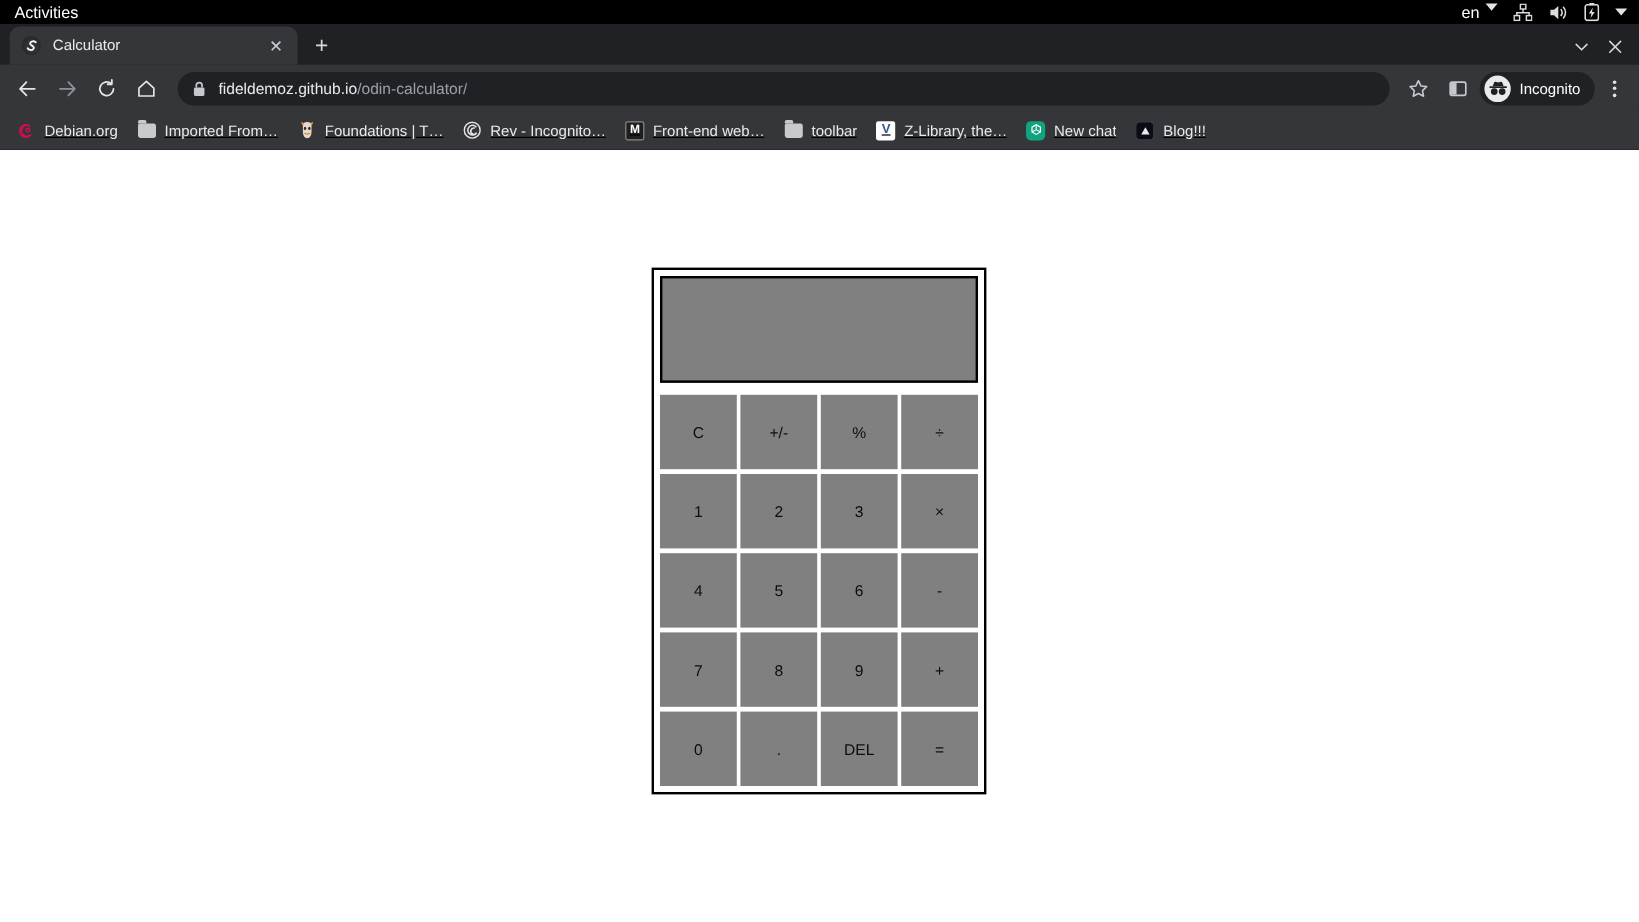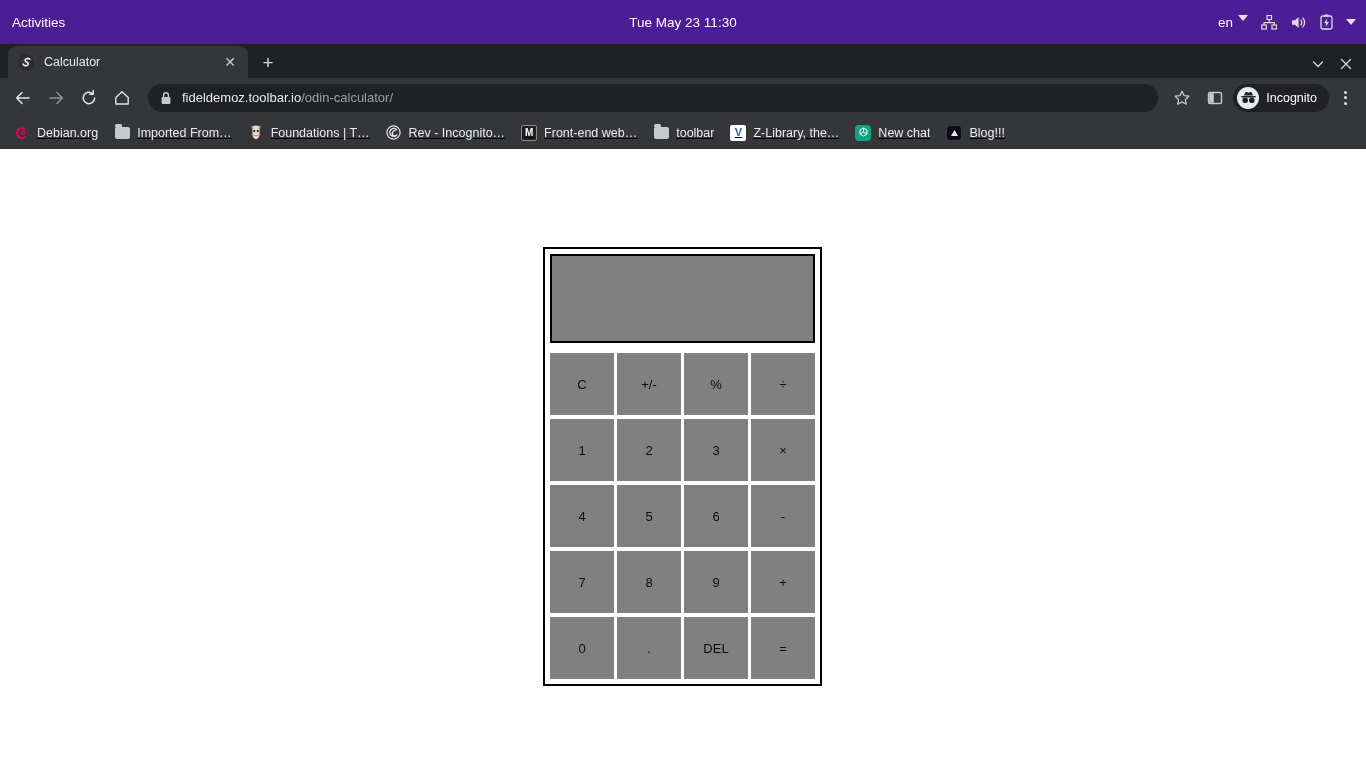--- a/index.html
+++ b/index.html
@@ -7,22 +7,22 @@
     margin: 0; padding: 0;
     width: 1366px; height: 768px;
     overflow: hidden;
     font-family: "Liberation Sans", sans-serif;
     background: #ffffff;
   }
 
   
   .gnome-bar {
     position: relative;
-    height: 44px;
-    background: #4c1d95;
+    height: 20px;
+    background: #000000;
     color: #ffffff;
     display: flex;
     align-items: center;
     font-size: 13.5px;
   }
   .gnome-activities {
     padding: 0 14px 0 12px;
     font-size: 13.5px;
     color: #ffffff;
     height: 28px;
@@ -307,21 +307,20 @@
     padding: 0;
   }
 </style>
 </head>
 <body>
 
 <div class="gnome-bar">
   <div class="gnome-activities">Activities</div>
 
 
-  <div class="gnome-clock">Tue May 23  11:30</div>
 
   <div class="gnome-right">
     <span class="gnome-lang">
       <span>en</span>
       <span class="caret-down"></span>
     </span>
     <span class="tray-icon">
       <svg width="16" height="15" viewBox="0 0 16 15">
         <rect x="6" y="0.5" width="4.5" height="4" fill="none" stroke="#dcdcdc" stroke-width="1.2"></rect>
         <rect x="0.8" y="10" width="4.5" height="4" fill="none" stroke="#dcdcdc" stroke-width="1.2"></rect>
@@ -399,21 +398,21 @@
         </svg>
     </span>
 
     <div class="omnibox">
       <span class="lock">
         <svg width="12" height="14" viewBox="0 0 12 14">
           <rect x="1.6" y="6" width="8.8" height="7" rx="1.2" fill="#c5c8cc"></rect>
           <path d="M3.6,6 L3.6,4.2 A2.4,2.4 0 0 1 8.4,4.2 L8.4,6" fill="none" stroke="#c5c8cc" stroke-width="1.4"></path>
         </svg>
       </span>
-      <span class="url"><span class="host">fideldemoz.toolbar.io</span><span>/odin-calculator/</span></span>
+      <span class="url"><span class="host">fideldemoz.github.io</span><span>/odin-calculator/</span></span>
     </div>
 
     <span class="tb-btn">
       <svg width="18" height="18" viewBox="0 0 18 18">
           <path d="M9,2.2 L11.1,6.6 L15.9,7.2 L12.4,10.5 L13.3,15.2 L9,12.9 L4.7,15.2 L5.6,10.5 L2.1,7.2 L6.9,6.6 Z" fill="none" stroke="#c5c8cc" stroke-width="1.3" stroke-linejoin="round"></path>
         </svg>
     </span>
     <span class="tb-btn">
       <svg width="18" height="18" viewBox="0 0 18 18">
         <rect x="2.5" y="3.5" width="13" height="11" rx="1.5" fill="none" stroke="#c5c8cc" stroke-width="1.4"></rect>

